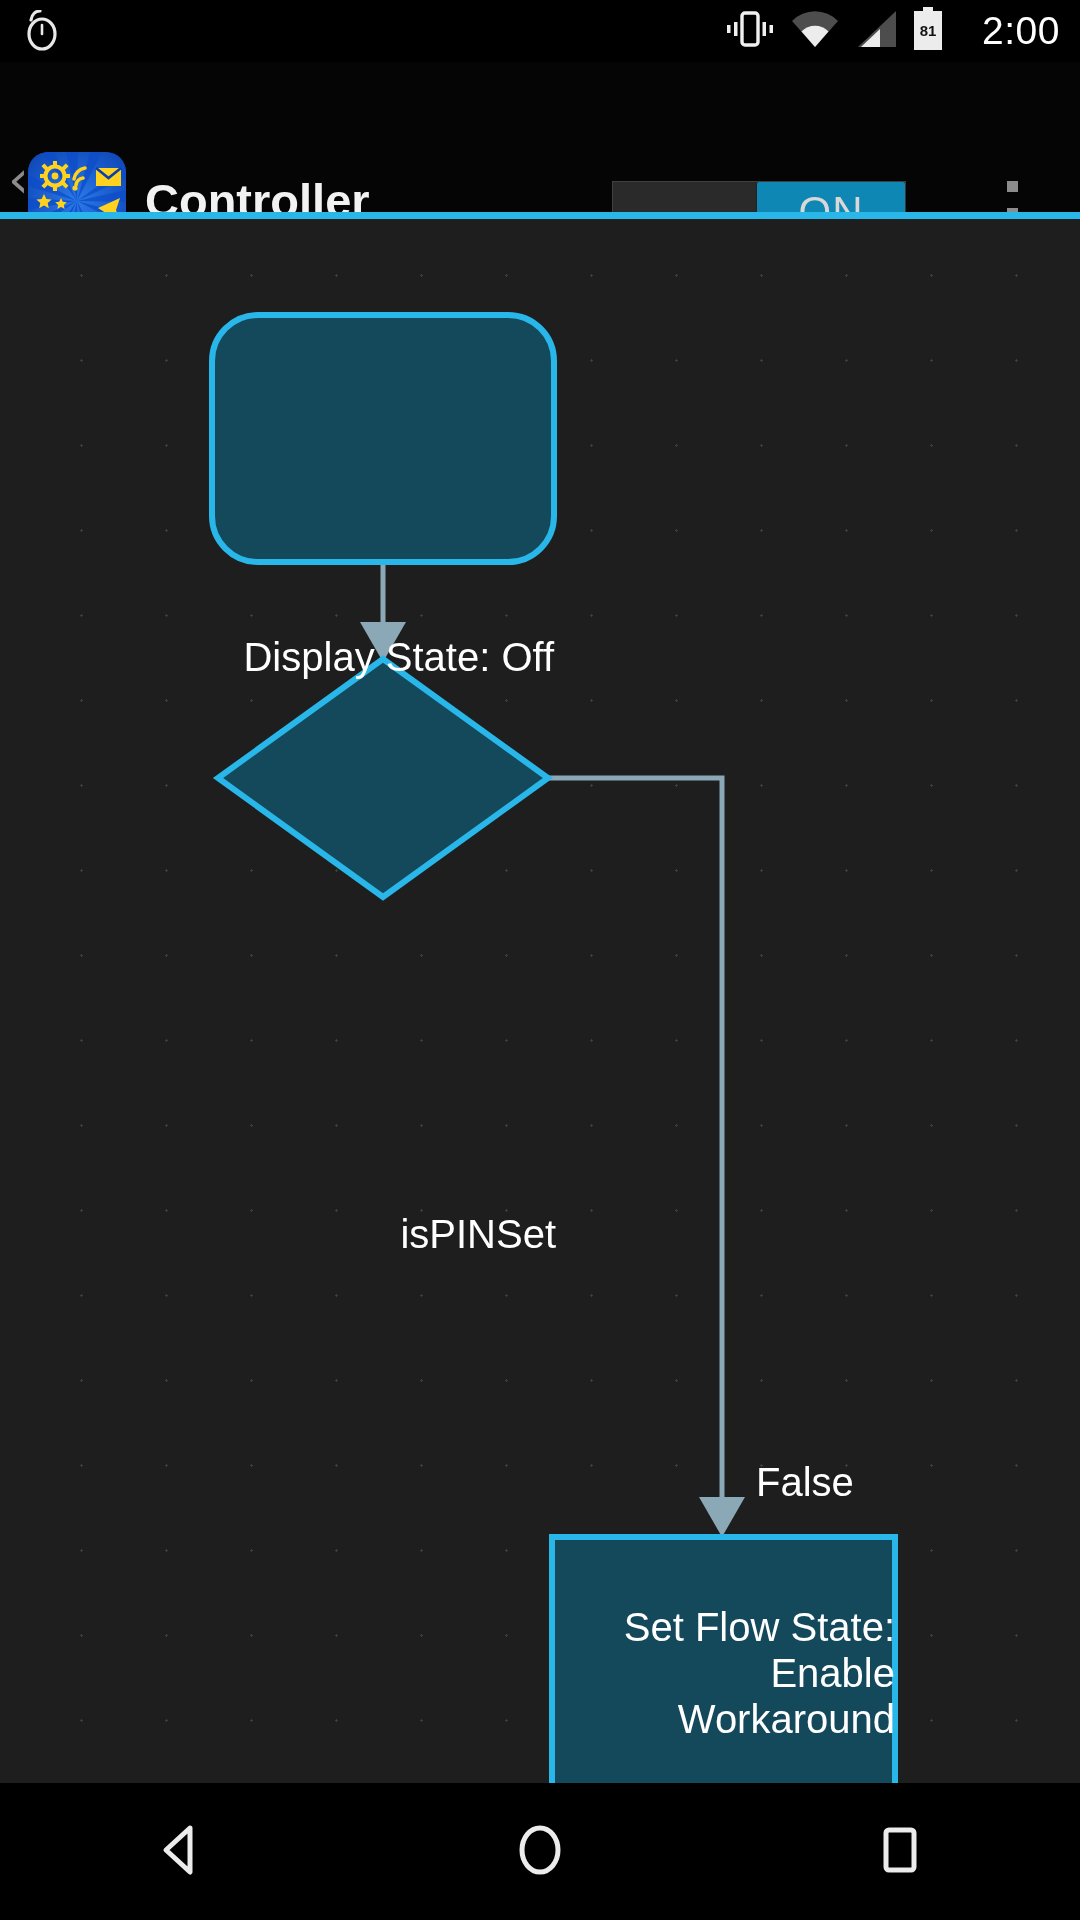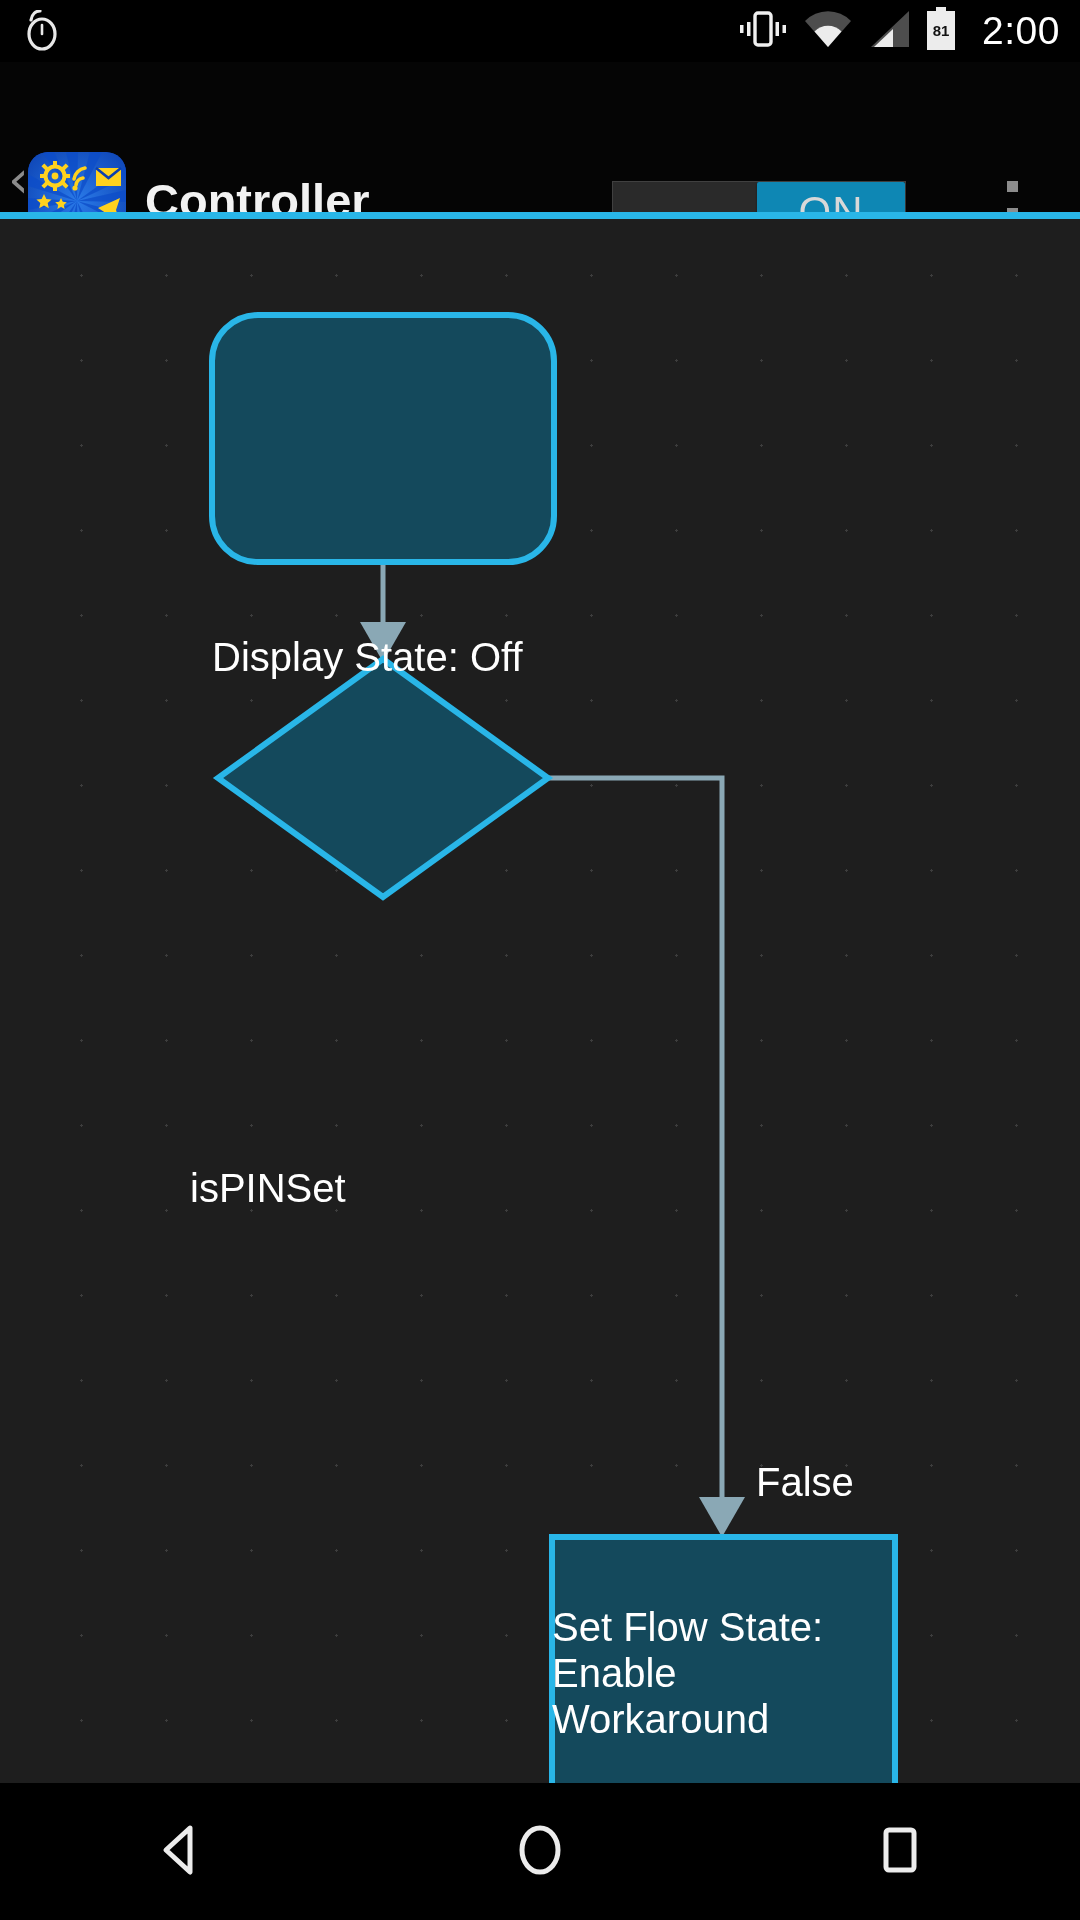--- a/index.html
+++ b/index.html
@@ -19,21 +19,21 @@
     display: flex; align-items: center;
   }
   #status-left { position: absolute; left: 22px; top: 10px; }
   #status-right {
     position: absolute; right: 20px; top: 0; height: 62px;
     display: flex; align-items: center; gap: 14px;
   }
   .sb-icon { display: block; }
   #clock {
     color: #ffffff; font-size: 39px; letter-spacing: 0.5px;
-    line-height: 62px; margin-left: 11px;
+    line-height: 62px; margin-left: 24px;
   }
 
   
   #action-bar {
     position: absolute; top: 62px; left: 0;
     width: 1080px; height: 151px;
     background: #050505;
   }
   #back-chevron {
     position: absolute; left: 8px; top: 92px;
@@ -86,28 +86,28 @@
     background-image: radial-gradient(circle, #3d3d3d 1.2px, rgba(0,0,0,0) 1.3px);
     background-size: 85px 85px;
     background-position: 39px 14px;
     overflow: hidden;
   }
   #flow-svg { position: absolute; top: 0; left: 0; }
 
   .node-label {
     position: absolute;
     color: #ffffff;
-    text-align: left;
+    text-align: right;
     font-size: 40px;
     line-height: 46px;
     pointer-events: none;
     white-space: pre-line;
   }
   #node-display-label { left: 212px; top: 415px; width: 342px; }
-  #node-decision-label { left: 190px; top: 946px; width: 366px; }
+  #node-decision-label { left: 190px; top: 992px; width: 366px; }
   #node-action-label   { left: 552px; top: 1370px; width: 343px; margin-top: 15px; }
   #edge-false-label {
     position: absolute; left: 733px; top: 1240px;
     color: #ffffff; font-size: 40px; line-height: 46px; margin-left: 23px;
   }
 
   
   #nav-bar {
     position: absolute; bottom: 0; left: 0;
     width: 1080px; height: 137px;

